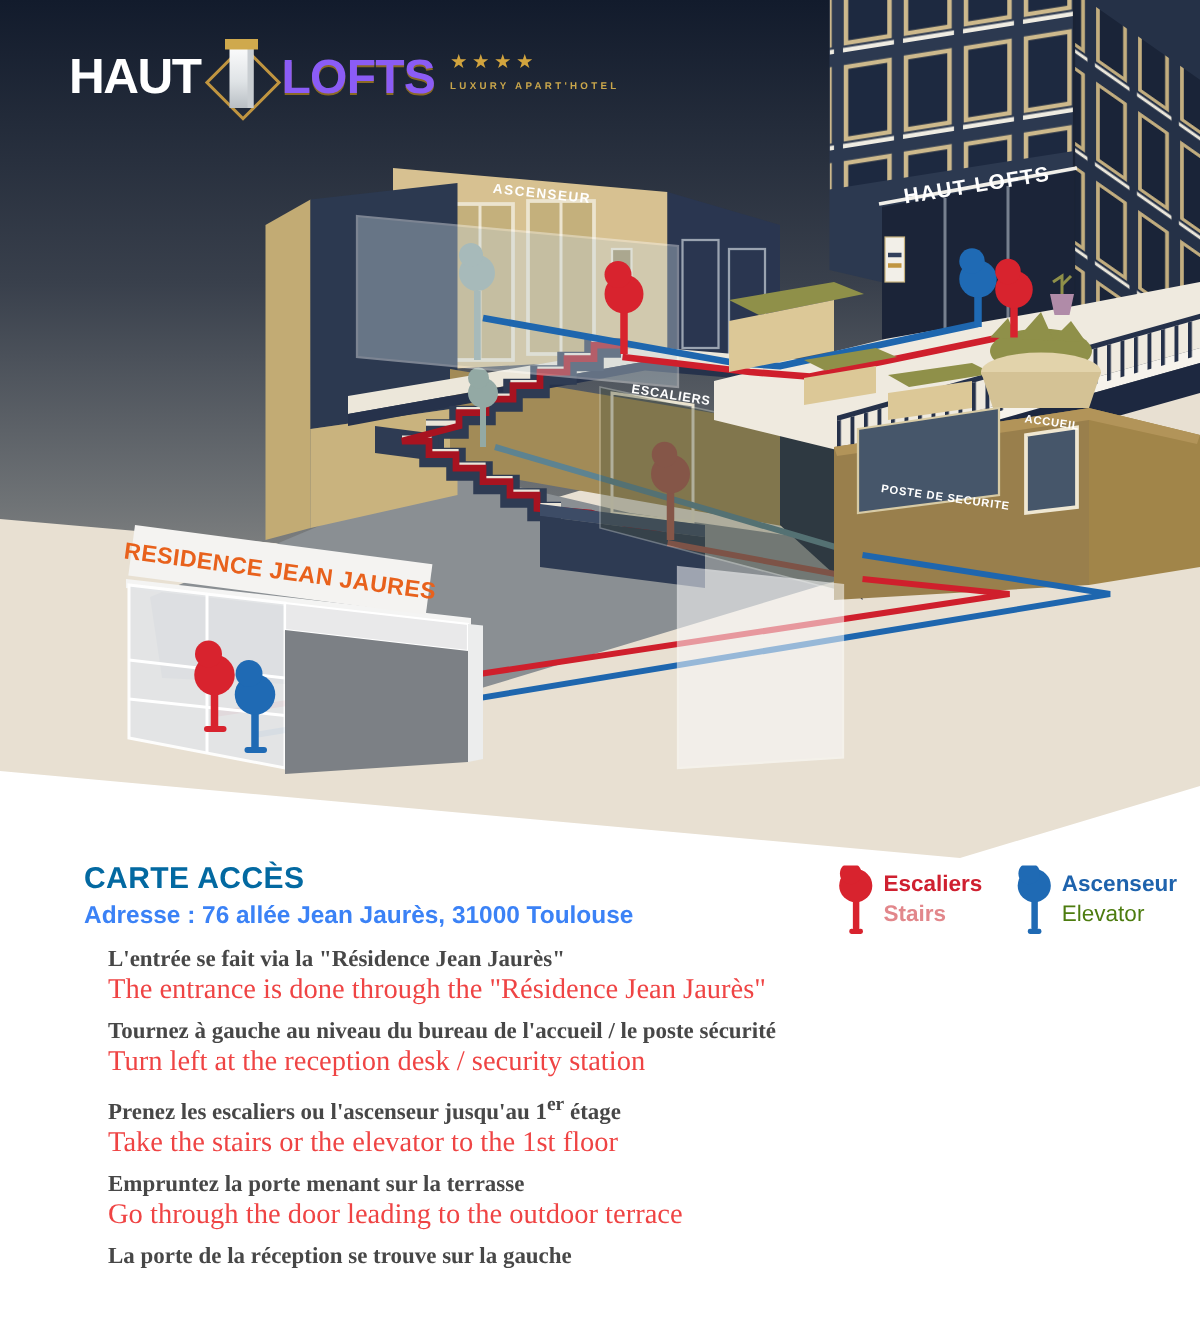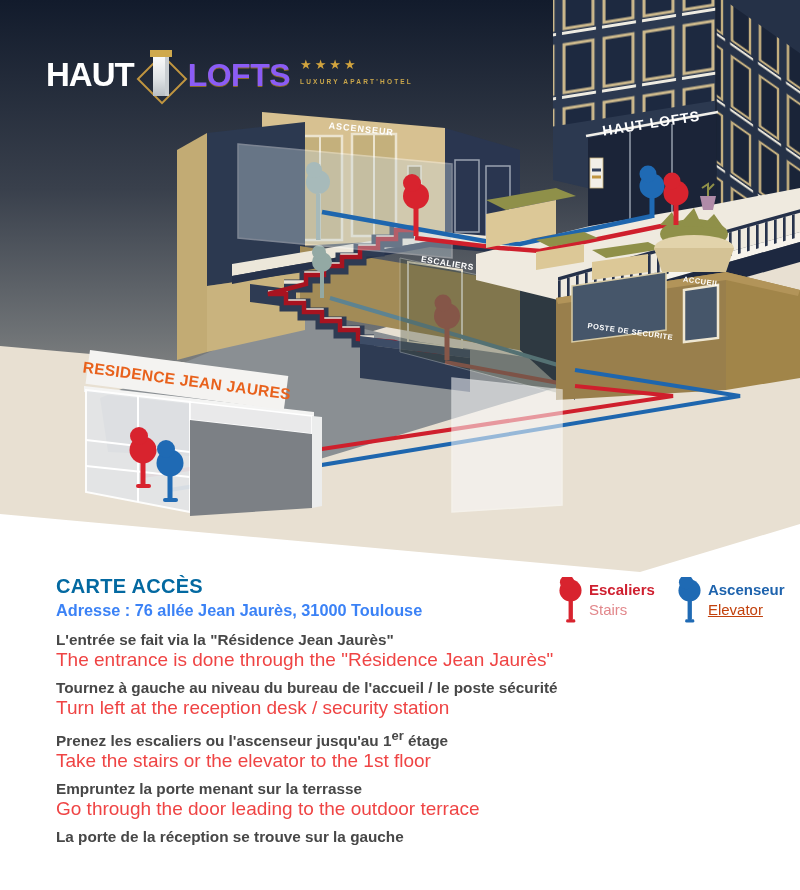--- a/index.html
+++ b/index.html
@@ -1,21 +1,21 @@
 <!DOCTYPE html>
 <html><head>
 <meta charset="utf-8">
 <style>
   html,body{margin:0;padding:0;background:#ffffff;}
   body{width:800px;height:890px;font-family:"Liberation Sans",sans-serif;}
   .stage{position:relative;width:800px;height:890px;overflow:hidden;background:#fff;}
   svg.hero{position:absolute;left:0;top:0;display:block;}
 
   
-  .logo{position:absolute;left:46px;top:52px;display:flex;align-items:flex-start;}
+  .logo{position:absolute;left:46px;top:28px;display:flex;align-items:flex-start;}
   .logo .haut{color:#ffffff;font-size:33px;font-weight:700;letter-spacing:-1px;line-height:46px;}
   .logo .diamond{position:relative;width:46px;height:50px;margin:0 4px;}
   .logo .diamond .dshape{position:absolute;left:6px;top:9px;width:32px;height:32px;transform:rotate(45deg);border:2.5px solid #c09540;}
   .logo .diamond .tower{position:absolute;left:15px;top:0px;width:16px;height:44px;background:linear-gradient(180deg,#ffffff 0%,#dfe3e6 60%,#b9bfc4 100%);box-shadow:inset -4px 0 0 #c9ced2;}
   .logo .diamond .towertop{position:absolute;left:12px;top:-2px;width:22px;height:7px;background:#cfa94d;}
   .logo .lofts{color:#8b5cf6;font-size:32px;font-weight:700;letter-spacing:-.5px;line-height:46px;text-shadow:0 1px 0 #8a6a24;}
   .logo .side{margin-left:10px;margin-top:6px;display:flex;flex-direction:column;}
   .logo .stars{color:#d2a43e;font-size:13px;letter-spacing:3px;line-height:14px;}
   .logo .subtitle{color:#c9a64b;font-size:6.5px;letter-spacing:2.2px;margin-top:6px;font-weight:700;}
 
@@ -23,25 +23,25 @@
   .title{position:absolute;left:56px;top:575px;margin:0;color:#0369a1;font-size:20px;font-weight:700;letter-spacing:.3px;}
   .address{position:absolute;left:56px;top:601px;margin:0;color:#3b82f6;font-size:16.3px;font-weight:700;}
 
   .legend{position:absolute;left:558px;top:577px;display:flex;}
   .legend .item{display:flex;}
   .legend .item+.item{margin-left:22px;}
   .legend .pin{width:25px;height:48px;}
   .legend .txt{margin-left:6px;}
   .legend .fr{font-size:15px;font-weight:700;line-height:20px;margin-top:3px;}
   .legend .en{font-size:15px;line-height:20px;}
-  .legend .stairs .fr{color:#cf2030;} .legend .stairs .en{color:#e2878b;}
-  .legend .elev .fr{color:#1e63ad;}  .legend .elev .en{color:#c2410c;text-decoration:underline;}
+  .legend .stairs .fr{color:#cf2030;} .legend .stairs .en{color:#e2878b;font-weight:bold;}
+  .legend .elev .fr{color:#1e63ad;}  .legend .elev .en{color:#4d7c0f;}
 
   .instructions{position:absolute;left:56px;top:629px;width:690px;}
-  .instructions .block{margin:0 0 7px 0;}
+  .instructions .block{margin:0 0 7px 16px;font-family:Liberation Serif, serif;}
   .instructions .fr{margin:0;color:#474747;font-size:15.3px;font-weight:600;line-height:21px;}
   .instructions .en{margin:0;color:#ef4444;font-size:19px;font-weight:400;line-height:20px;}
   .instructions sup{font-size:13px;}
 
   
   text{font-family:"Liberation Sans",sans-serif;}
   .lbl{fill:#ffffff;font-weight:700;}
 </style>
 </head>
 <body>

